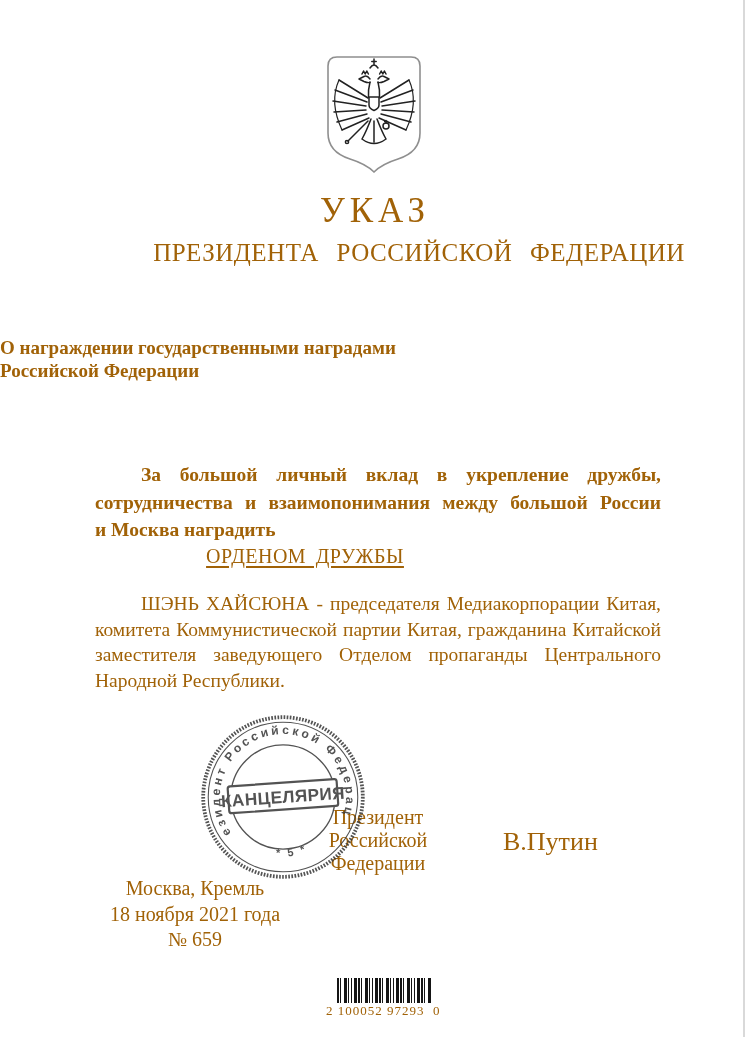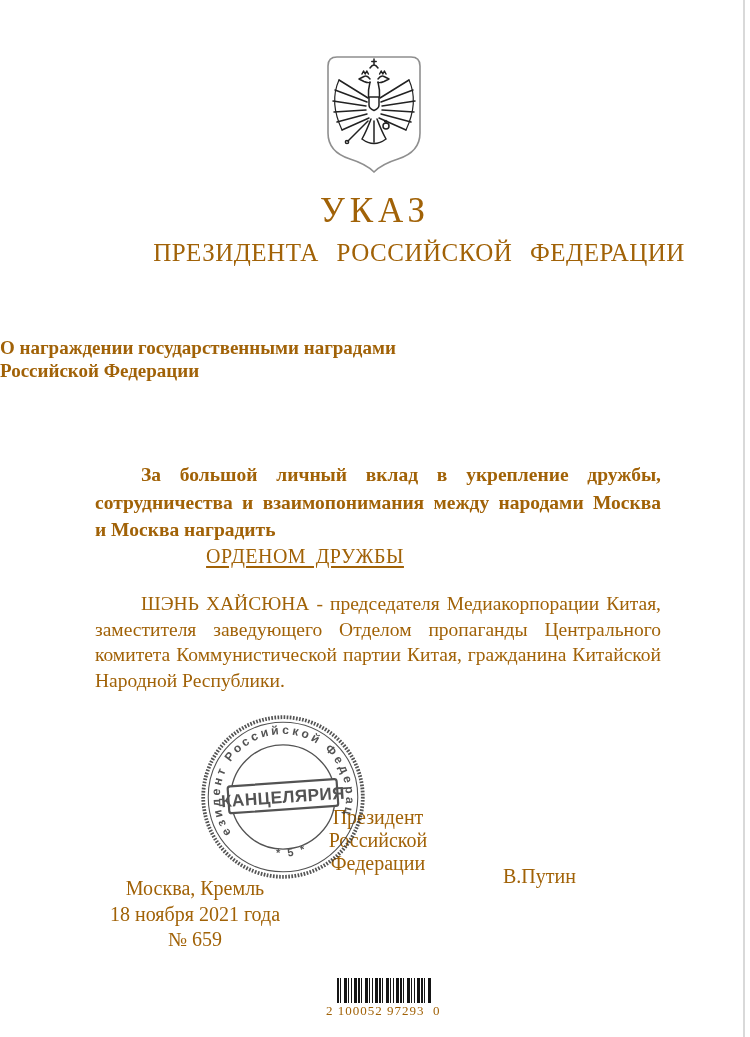--- a/index.html
+++ b/index.html
@@ -29,21 +29,21 @@
   .para1{top:461px;font-weight:700;line-height:27.5px;}
   .para2{top:591px;font-weight:400;line-height:25.7px;}
 
   .award{position:absolute;left:0;top:545px;width:610px;text-align:center;
     font-size:20px;letter-spacing:0.5px;word-spacing:4px;}
   .award span{text-decoration:underline;text-underline-offset:3px;}
 
   
   .sig-title{position:absolute;left:288px;top:806px;width:180px;text-align:center;
     font-size:20px;line-height:23px;}
-  .sig-name{position:absolute;left:503px;top:827px;font-size:20px;margin-top:38px;}
+  .sig-name{position:absolute;left:503px;top:827px;font-size:26px;}
 
   
   .stamp{position:absolute;left:199px;top:713px;width:168px;height:168px;opacity:0.87;}
   .stamp svg{width:100%;height:100%;}
 
   
   .footer{position:absolute;left:110px;top:876px;font-size:20px;line-height:25.5px;}
   .footer div{white-space:pre;text-align:center;}
 
   
@@ -99,32 +99,32 @@
 
   <div class="doc-type">УКАЗ</div>
   <div class="issuer">ПРЕЗИДЕНТА РОССИЙСКОЙ ФЕДЕРАЦИИ</div>
   <div class="subject">
     <div>О награждении государственными наградами</div>
     <div>Российской Федерации</div>
   </div>
 
   <div class="para para1">
     <span class="jline indent">За большой личный вклад в укрепление дружбы,</span>
-    <span class="jline">сотрудничества и взаимопонимания между народами Москва</span>
+    <span class="jline">сотрудничества и взаимопонимания между большой России</span>
     <span class="lline">и Москва наградить</span>
   </div>
 
   <div class="award">
     <span>ОРДЕНОМ ДРУЖБЫ</span>
   </div>
 
   <div class="para para2">
     <span class="jline indent">ШЭНЬ ХАЙСЮНА - председателя Медиакорпорации Китая,</span>
+    <span class="jline">комитета Коммунистической партии Китая, гражданина Китайской</span>
     <span class="jline">заместителя заведующего Отделом пропаганды Центрального</span>
-    <span class="jline">комитета Коммунистической партии Китая, гражданина Китайской</span>
     <span class="lline">Народной Республики.</span>
   </div>
 
   <div class="sig-title">
     <div>Президент</div>
     <div>Российской Федерации</div>
   </div>
   <div class="sig-name">В.Путин</div>
 
   <div class="stamp">

